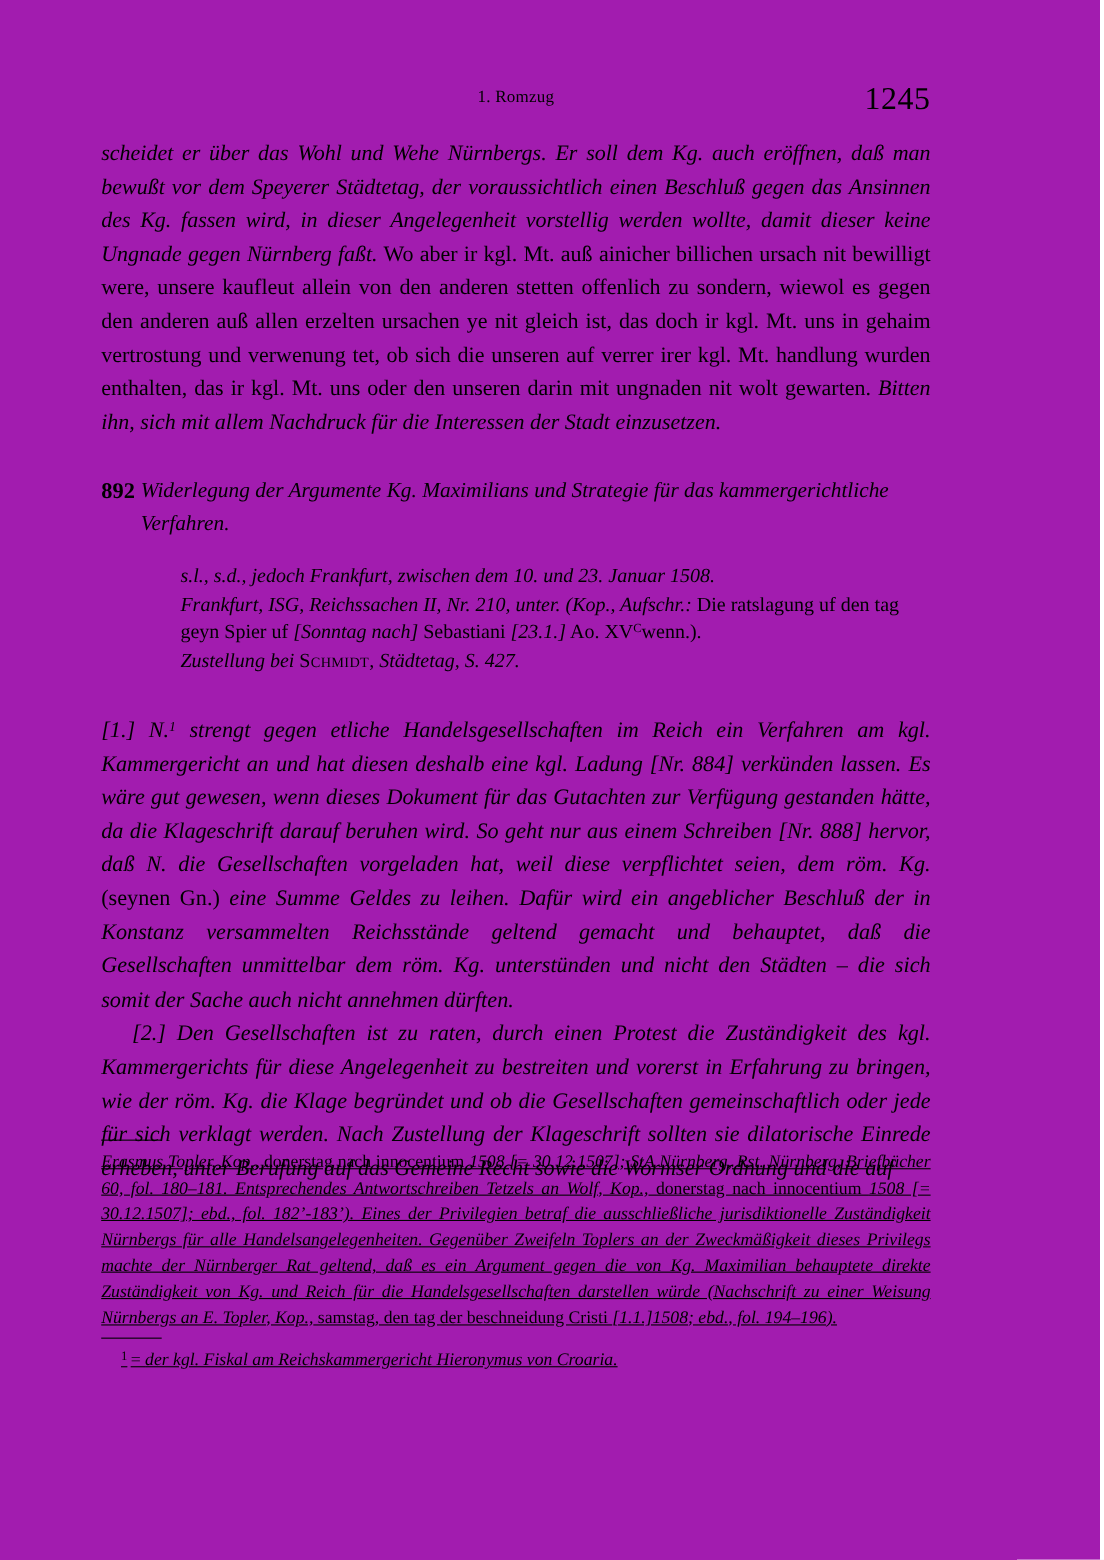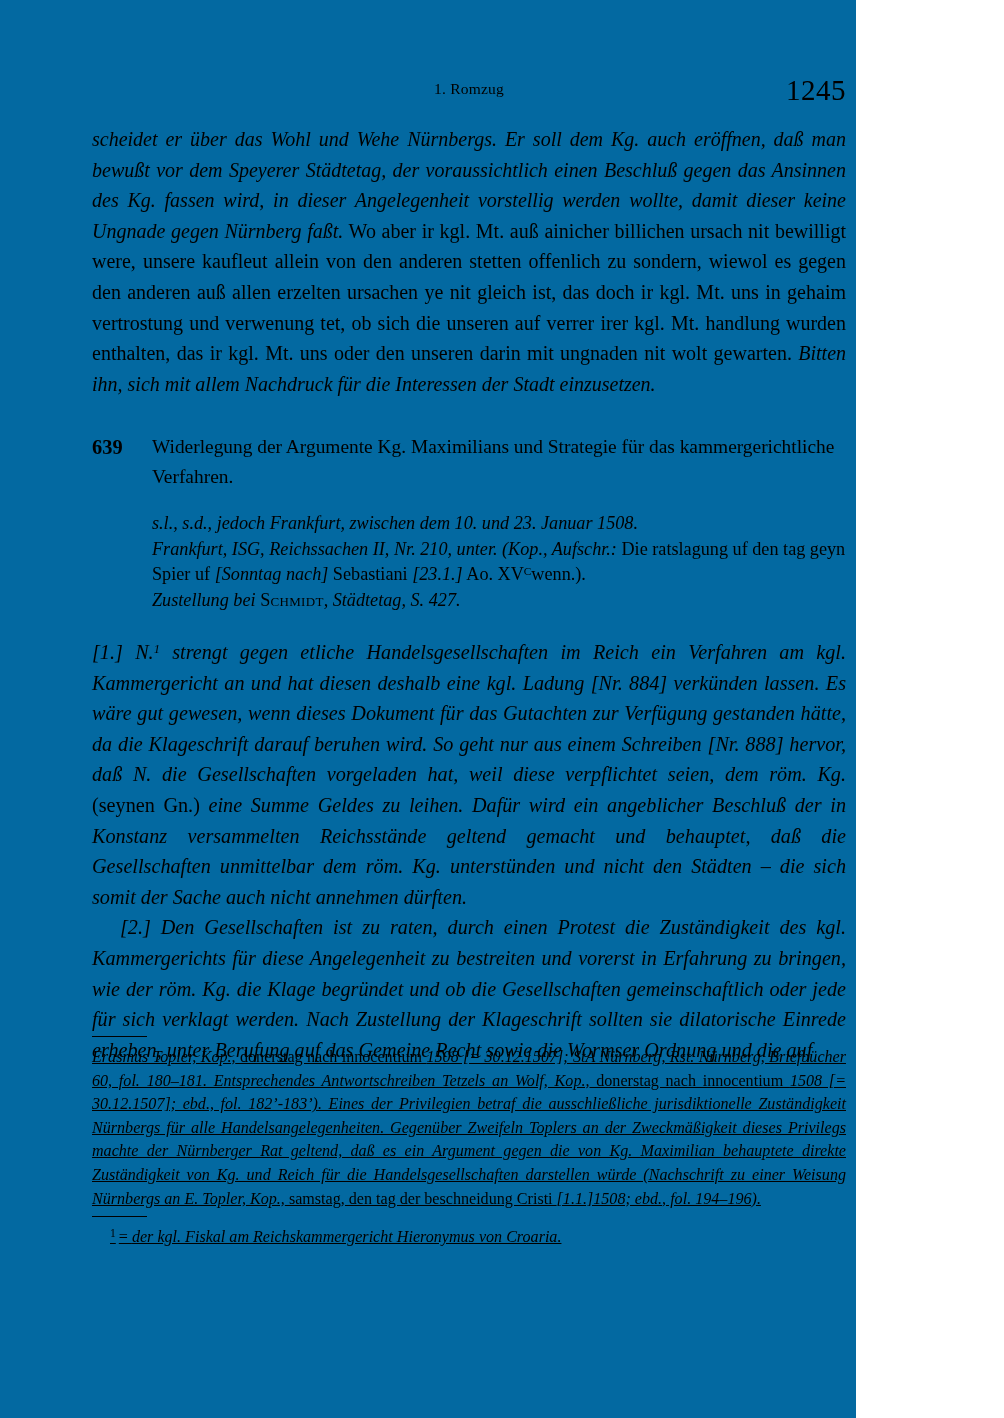--- a/index.html
+++ b/index.html
@@ -6,23 +6,23 @@
     margin: 0;
     padding: 0;
     background: #ffffff;
   }
   body {
     font-family: "Liberation Serif", "DejaVu Serif", serif;
     color: #000000;
   }
   .page {
     position: relative;
-    width: 856px;
+    width: 1000px;
     height: 1418px;
-    background: #0369a1;
+    background: #a21caf;
     overflow: hidden;
     box-sizing: border-box;
   }
 
   
   .running-head {
     position: absolute;
     left: 92px;
     top: 78px;
     width: 754px;
@@ -80,52 +80,54 @@
   .entry-heading .entry-number {
     position: absolute;
     left: 0;
     top: 0;
     font-weight: bold;
   }
 
   
   .regest {
     margin-top: 22px;
-    margin-left: 60px;
+    margin-left: 36px;
+    font-style: italic;
     font-size: 19.4px;
     line-height: 29.5px;
   }
 
   
   .provenance {
     margin-top: 20px;
     margin-left: 60px;
     font-size: 18.2px;
     line-height: 25.4px;
   }
   .provenance .pv-line {
     font-style: italic;
+    margin-left: 12px;
   }
   .provenance .pv-line .roman {
     font-style: normal;
   }
   .smallcaps {
     font-variant: small-caps;
     font-style: normal;
     letter-spacing: 0.3px;
   }
   sup {
     font-size: 0.62em;
     vertical-align: 0.46em;
     line-height: 0;
   }
 
   
   .body-section {
-    margin-top: 24px;
+    margin-top: 36px;
   }
   .body-para {
     font-size: 20.2px;
     line-height: 30.6px;
     text-align: justify;
     font-style: italic;
     margin: 0;
   }
   .body-para.indent {
     text-indent: 28px;
@@ -176,21 +178,21 @@
   <div class="running-head">
     <span class="rh-title">1. Romzug</span>
     <span class="rh-folio">1245</span>
   </div>
 
   <div class="column">
 
     <p class="para"><i>scheidet er über das Wohl und Wehe Nürnbergs. Er soll dem Kg. auch eröffnen, daß man bewußt vor dem Speyerer Städtetag, der voraussichtlich einen Beschluß gegen das Ansinnen des Kg. fassen wird, in dieser Angelegenheit vorstellig werden wollte, damit dieser keine Ungnade gegen Nürnberg faßt.</i><span class="up"> Wo aber ir kgl. Mt. auß ainicher billichen ursach nit bewilligt were, unsere kaufleut allein von den anderen stetten offenlich zu sondern, wiewol es gegen den anderen auß allen erzelten ursachen ye nit gleich ist, das doch ir kgl. Mt. uns in gehaim vertrostung und verwenung tet, ob sich die unseren auf verrer irer kgl. Mt. handlung wurden enthalten, das ir kgl. Mt. uns oder den unseren darin mit ungnaden nit wolt gewarten.</span><i> Bitten ihn, sich mit allem Nachdruck für die Interessen der Stadt einzusetzen.</i></p>
 
     <div class="entry-heading">
-      <span class="entry-number">639</span>
+      <span class="entry-number">892</span>
     </div>
 
     <div class="regest">Widerlegung der Argumente Kg. Maximilians und Strategie für das kammergerichtliche Verfahren.</div>
 
     <div class="provenance">
       <div class="pv-line">s.l., s.d., jedoch Frankfurt, zwischen dem 10. und 23. Januar 1508.</div>
       <div class="pv-line"><span>Frankfurt, ISG, Reichssachen II, Nr. 210, unter. (Kop., Aufschr.:</span><span class="roman"> Die ratslagung uf den tag geyn Spier uf </span><span>[Sonntag nach]</span><span class="roman"> Sebastiani </span><span>[23.1.]</span><span class="roman"> Ao. XV</span><sup class="roman">C</sup><span class="roman">wenn.).</span></div>
       <div class="pv-line"><span>Zustellung bei </span><span class="smallcaps">Schmidt</span><span>, Städtetag, S. 427.</span></div>
     </div>
 

